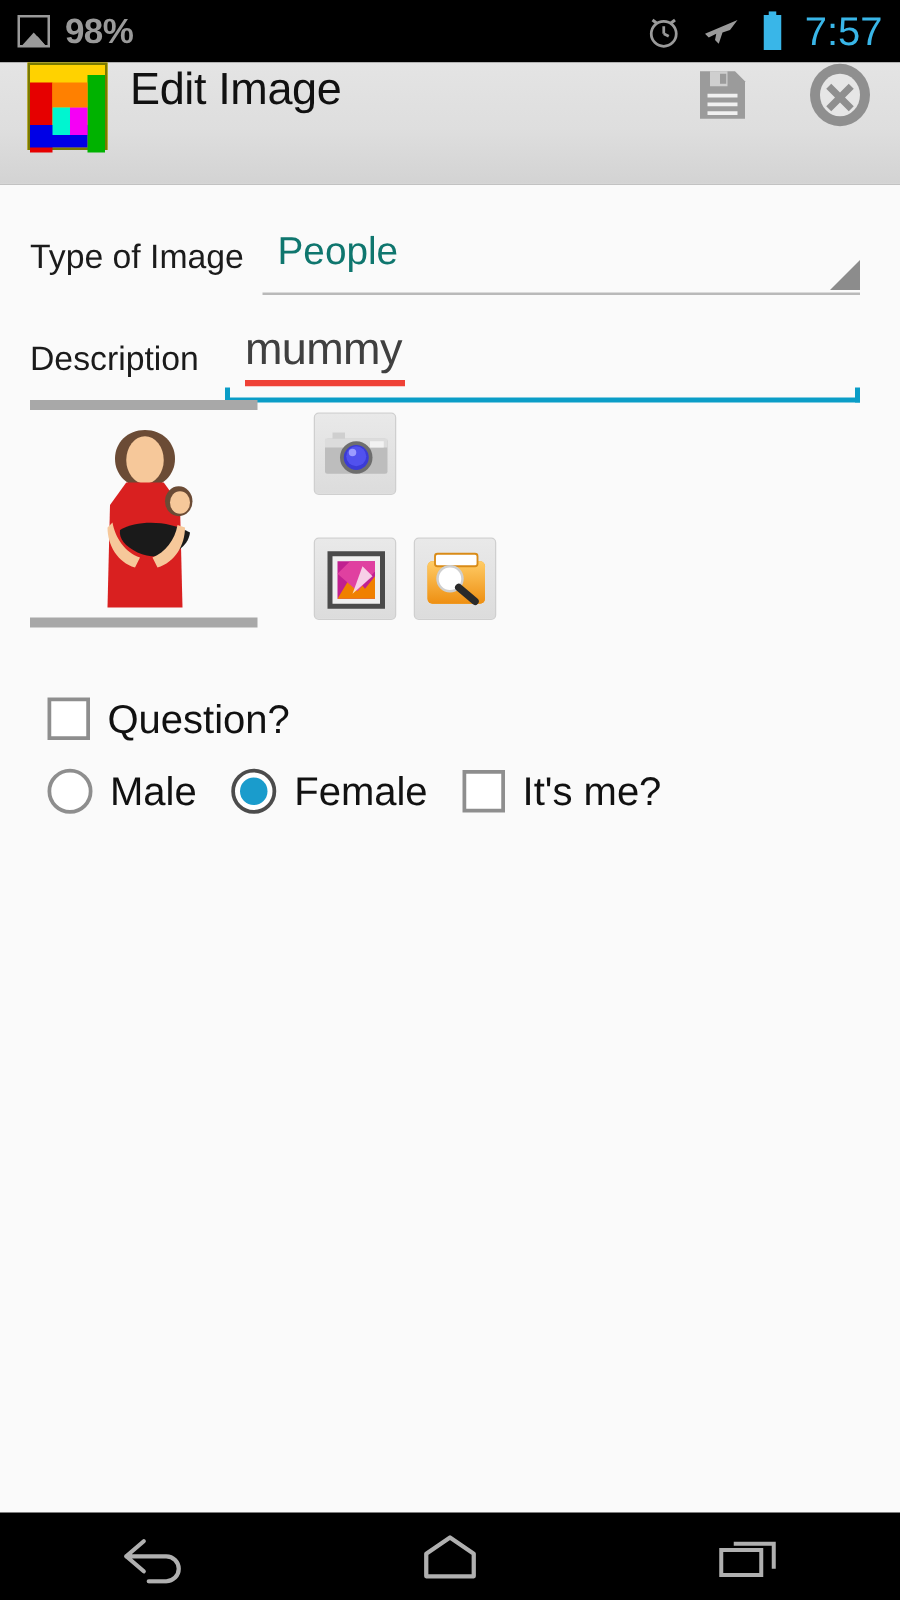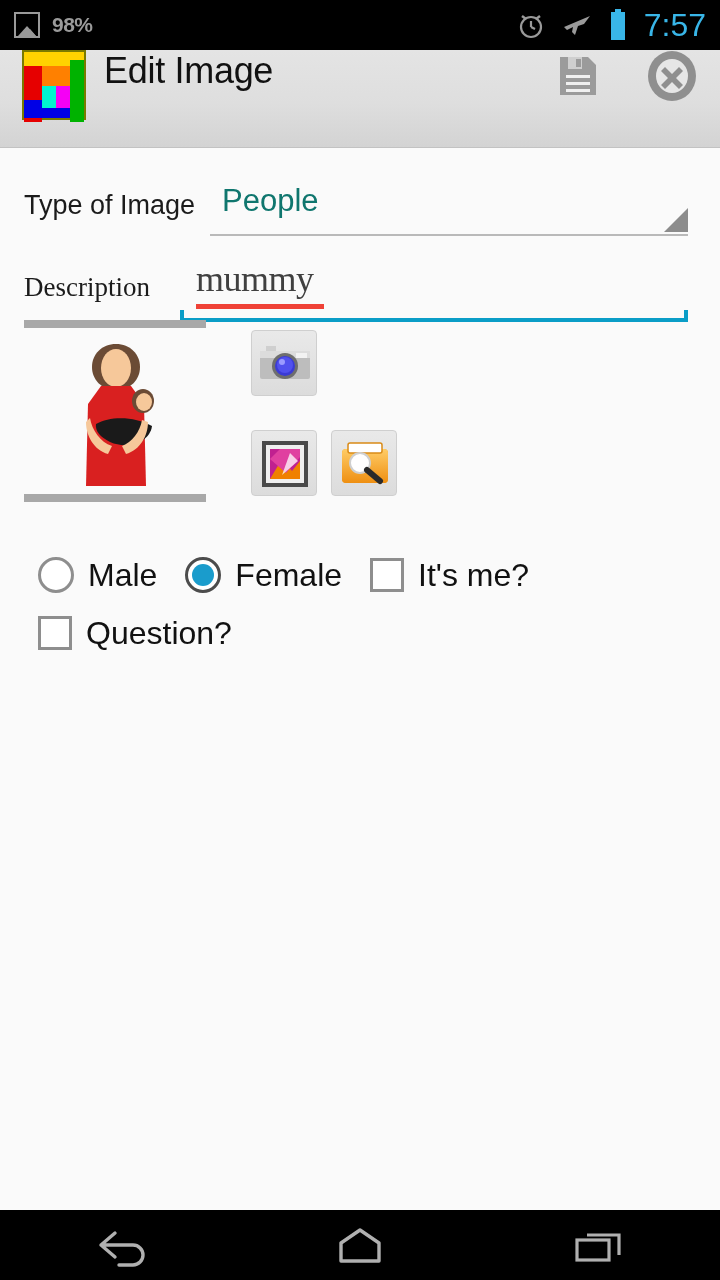--- a/index.html
+++ b/index.html
@@ -11,21 +11,21 @@
   }
   #screen { position: relative; width: 720px; height: 1280px; background: #fafafa; }
 
   
   .statusbar {
     position: absolute; left: 0; top: 0; width: 720px; height: 50px;
     background: #000; display: flex; align-items: center; padding: 0 14px;
   }
   .sb-left { display: flex; align-items: center; gap: 12px; }
   .sb-right { margin-left: auto; display: flex; align-items: center; gap: 17px; }
-  .sb-pct { color: #9a9a9a; font-size: 21px; font-weight: bold; letter-spacing: -0.5px; }
+  .sb-pct { color: #9a9a9a; font-size: 28px; font-weight: bold; letter-spacing: -0.5px; }
   .sb-time { color: #39b6e8; font-size: 32px; letter-spacing: 0px; }
   .ico-photo { width: 26px; height: 26px; border: 2px solid #9a9a9a; position: relative; overflow:hidden; }
   .ico-photo::after {
     content: ""; position: absolute; left: 2px; bottom: 0px; width: 0; height: 0;
     border-left: 9px solid transparent; border-right: 9px solid transparent;
     border-bottom: 10px solid #9a9a9a;
   }
   .ico-photo::before {
     content:""; position:absolute; right:2px; bottom:0; width:0; height:0;
     border-left: 6px solid transparent; border-right: 6px solid transparent;
@@ -63,21 +63,21 @@
   .spinner {
     position: absolute; left: 210px; top: 0; width: 478px; height: 58px;
     border-bottom: 2px solid #b9b9b9;
   }
   .spinner .val { position: absolute; left: 12px; top: 5px; font-size: 31px; color: #0f766e; }
   .spinner .arrow {
     position: absolute; right: 0; bottom: 2px; width: 0; height: 0;
     border-left: 24px solid transparent; border-bottom: 24px solid #8c8c8c;
   }
 
-  .row-desc { position: absolute; left: 0; top: 258px; width: 576px; height: 70px; font-family: Liberation Serif, serif; }
+  .row-desc { position: absolute; left: 0; top: 258px; width: 576px; height: 70px; }
   .lbl-desc { left: 24px; top: 14px; }
   .editfield { position: absolute; left: 180px; top: 0; width: 508px; height: 62px; }
   .editfield .val {
     position: absolute; left: 16px; top: 0px; font-size: 36px; color: #404040; letter-spacing: -0.5px;
   }
   .spellline {
     position: absolute; left: 16px; top: 46px; width: 128px; height: 5px; background: #ef4136;
   }
   .focusline {
     position: absolute; left: 0; top: 52px; width: 508px; height: 12px;
@@ -259,38 +259,38 @@
         <rect x="16" y="12" width="34" height="10" rx="2" fill="#ffffff" stroke="#d98b17" stroke-width="1.5"></rect>
         <circle cx="28" cy="32" r="10" fill="#ffffff" stroke="#cfcfcf" stroke-width="2"></circle>
         <line x1="35" y1="39" x2="48" y2="50" stroke="#2a2a2a" stroke-width="6" stroke-linecap="round"></line>
       </svg>
     </div>
   </div>
 
   <div class="choices">
     <div class="choice-row">
       <div class="choice">
+        <span class="cbox"></span>
+        <span class="choice-lbl">Question?</span>
+      </div>
+    </div>
+    <div class="choice-row">
+      <div class="choice">
         <span class="radio"></span>
         <span class="choice-lbl">Male</span>
       </div>
       <div class="choice">
         <span class="radio on"></span>
         <span class="choice-lbl">Female</span>
       </div>
       <div class="choice">
         <span class="cbox"></span>
         <span class="choice-lbl">It's me?</span>
       </div>
     </div>
-    <div class="choice-row">
-      <div class="choice">
-        <span class="cbox"></span>
-        <span class="choice-lbl">Question?</span>
-      </div>
-    </div>
   </div>
 
   <div class="navbar">
     <div class="nav-hit">
       <svg width="70" height="44" viewBox="0 0 70 44">
         <path d="M16 22 L30 10 M16 22 L30 34 M16 22 H48 a10 10 0 0 1 0 20 H34" fill="none" stroke="#b0b0b0" stroke-width="3.4" stroke-linecap="round" stroke-linejoin="round"></path>
       </svg>
     </div>
     <div class="nav-hit">
       <svg width="70" height="44" viewBox="0 0 70 44">

